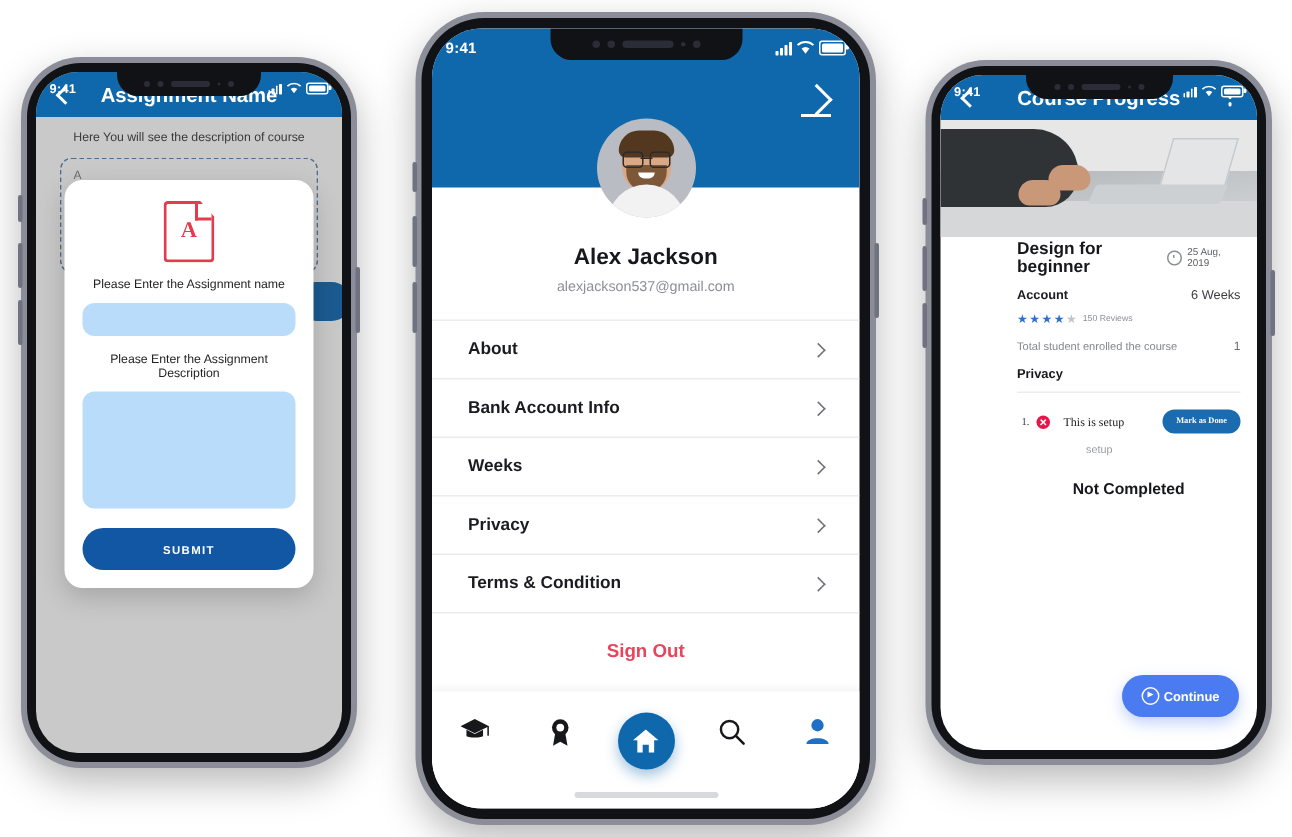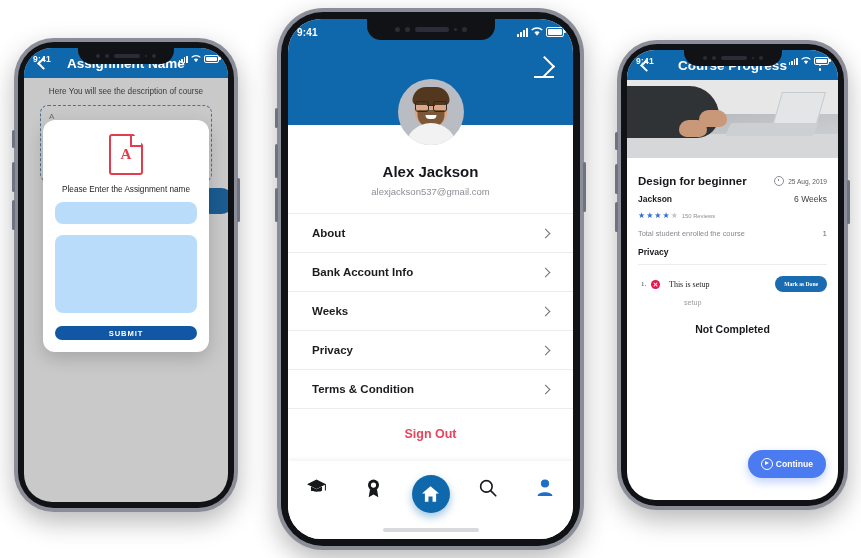--- a/index.html
+++ b/index.html
@@ -68,21 +68,21 @@
   .pdf-ico{width:30px;height:37px;margin:0 auto 10px;position:relative;
            border:2px solid #e23d4c;border-radius:3px;
            clip-path:polygon(0 0,72% 0,100% 26%,100% 100%,0 100%);}
   .pdf-ico:before{content:"";position:absolute;right:0;top:0;width:9px;height:9px;
                   border-left:2px solid #e23d4c;border-bottom:2px solid #e23d4c;}
   .pdf-ico span{position:absolute;inset:0;display:flex;align-items:center;justify-content:center;
                 color:#e23d4c;font-size:15px;font-weight:bold;font-family:"Liberation Serif",serif;}
   .m-label{font-size:8.2px;color:#1f1f1f;text-align:center;margin:0 0 8px;}
   .m-input{background:#b9dcfa;border-radius:8px;height:22px;margin-bottom:11px;}
   .m-textarea{background:#b9dcfa;border-radius:8px;height:78px;margin-bottom:13px;}
-  .m-submit{background:#1257a3;color:#fff;border-radius:14px;height:14px;
+  .m-submit{background:#1257a3;color:#fff;border-radius:14px;height:28px;
             display:flex;align-items:center;justify-content:center;
             font-size:7.6px;font-weight:bold;letter-spacing:.9px;cursor:pointer;}
 
   
   #p2{left:277px;top:8px;width:307px;height:542px;border-radius:46px;}
   #p2 .bezel{border-radius:42px;}
   #p2 .screen{inset:11px;border-radius:33px;background:#fff;}
   #p2 .statusbar{height:26px;font-size:10px;}
   #p2 .notch{width:128px;height:21px;}
   .p2-hero{height:106px;background:#1068ac;position:relative;}
@@ -138,21 +138,21 @@
   .ph-lap{position:absolute;right:18px;top:16px;width:92px;height:44px;}
   .ph-lap .lid{position:absolute;right:0;top:-4px;width:42px;height:40px;background:#e3e5e7;
                transform:skewX(-16deg);border:1px solid #c7cacc;}
   .ph-lap .kb{position:absolute;left:0;bottom:4px;width:88px;height:13px;background:#cdd0d3;
               transform:skewX(-24deg);border-radius:2px;}
   .ph-arm{position:absolute;left:-4px;top:6px;width:96px;height:52px;background:#2f3336;
           border-radius:0 40px 30px 0;}
   .ph-hand{position:absolute;width:28px;height:17px;background:#c99878;border-radius:12px 12px 9px 9px;}
   .ph-hand.h1{left:52px;top:40px;}
   .ph-hand.h2{left:72px;top:30px;}
-  .p3-body{padding:17px 11px 0;}
+  .p3-body{padding:2px 11px 0;margin-left:40px;}
   .p3-titlerow{display:flex;align-items:center;justify-content:space-between;}
   .p3-title{font-size:11.5px;font-weight:bold;color:#17181c;}
   .p3-date{display:flex;align-items:center;gap:4px;font-size:6.6px;color:#5c5e63;}
   .clock{width:8px;height:8px;border:1px solid #8d8f96;border-radius:50%;position:relative;}
   .clock:after{content:"";position:absolute;left:3px;top:1.6px;width:1px;height:2.6px;background:#8d8f96;}
   .p3-dur{display:flex;align-items:center;justify-content:space-between;margin-top:7px;}
   .p3-dur .k{font-size:8.5px;font-weight:bold;color:#1b1c20;}
   .p3-dur .v{font-size:8.5px;color:#3a3c41;}
   .p3-rate{display:flex;align-items:center;gap:4px;margin-top:8px;}
   .stars{display:flex;gap:1px;}
@@ -236,20 +236,21 @@
         <span class="ghost">A</span>
       </div>
       <div class="ghost-btn"></div>
 
       <div class="modal">
         <div class="pdf-ico">
             <span>A</span>
           </div>
         <div class="m-label">Please Enter the Assignment name</div>
         <div class="m-input"></div>
+        <div class="m-label">Please Enter the Assignment Description</div>
         <div class="m-textarea"></div>
         <div class="m-submit">SUBMIT</div>
       </div>
 
     </div>
   </div>
 
   <div class="phone" id="p2">
     <div class="side-btn l" style="top:100px;height:20px;"></div>
     <div class="side-btn l" style="top:136px;height:34px;"></div>
@@ -436,21 +437,21 @@
       <div class="p3-body">
         <div class="p3-titlerow">
           <span class="p3-title">Design for beginner</span>
           <span class="p3-date">
             <span class="clock"></span>
             <span>25 Aug, 2019</span>
           </span>
         </div>
 
         <div class="p3-dur">
-          <span class="k">Jackson</span>
+          <span class="k">Account</span>
           <span class="v">6 Weeks</span>
         </div>
 
         <div class="p3-rate">
           <span class="stars">
             <span class="star">★</span>
             <span class="star">★</span>
             <span class="star">★</span>
             <span class="star">★</span>
             <span class="star off">★</span>

